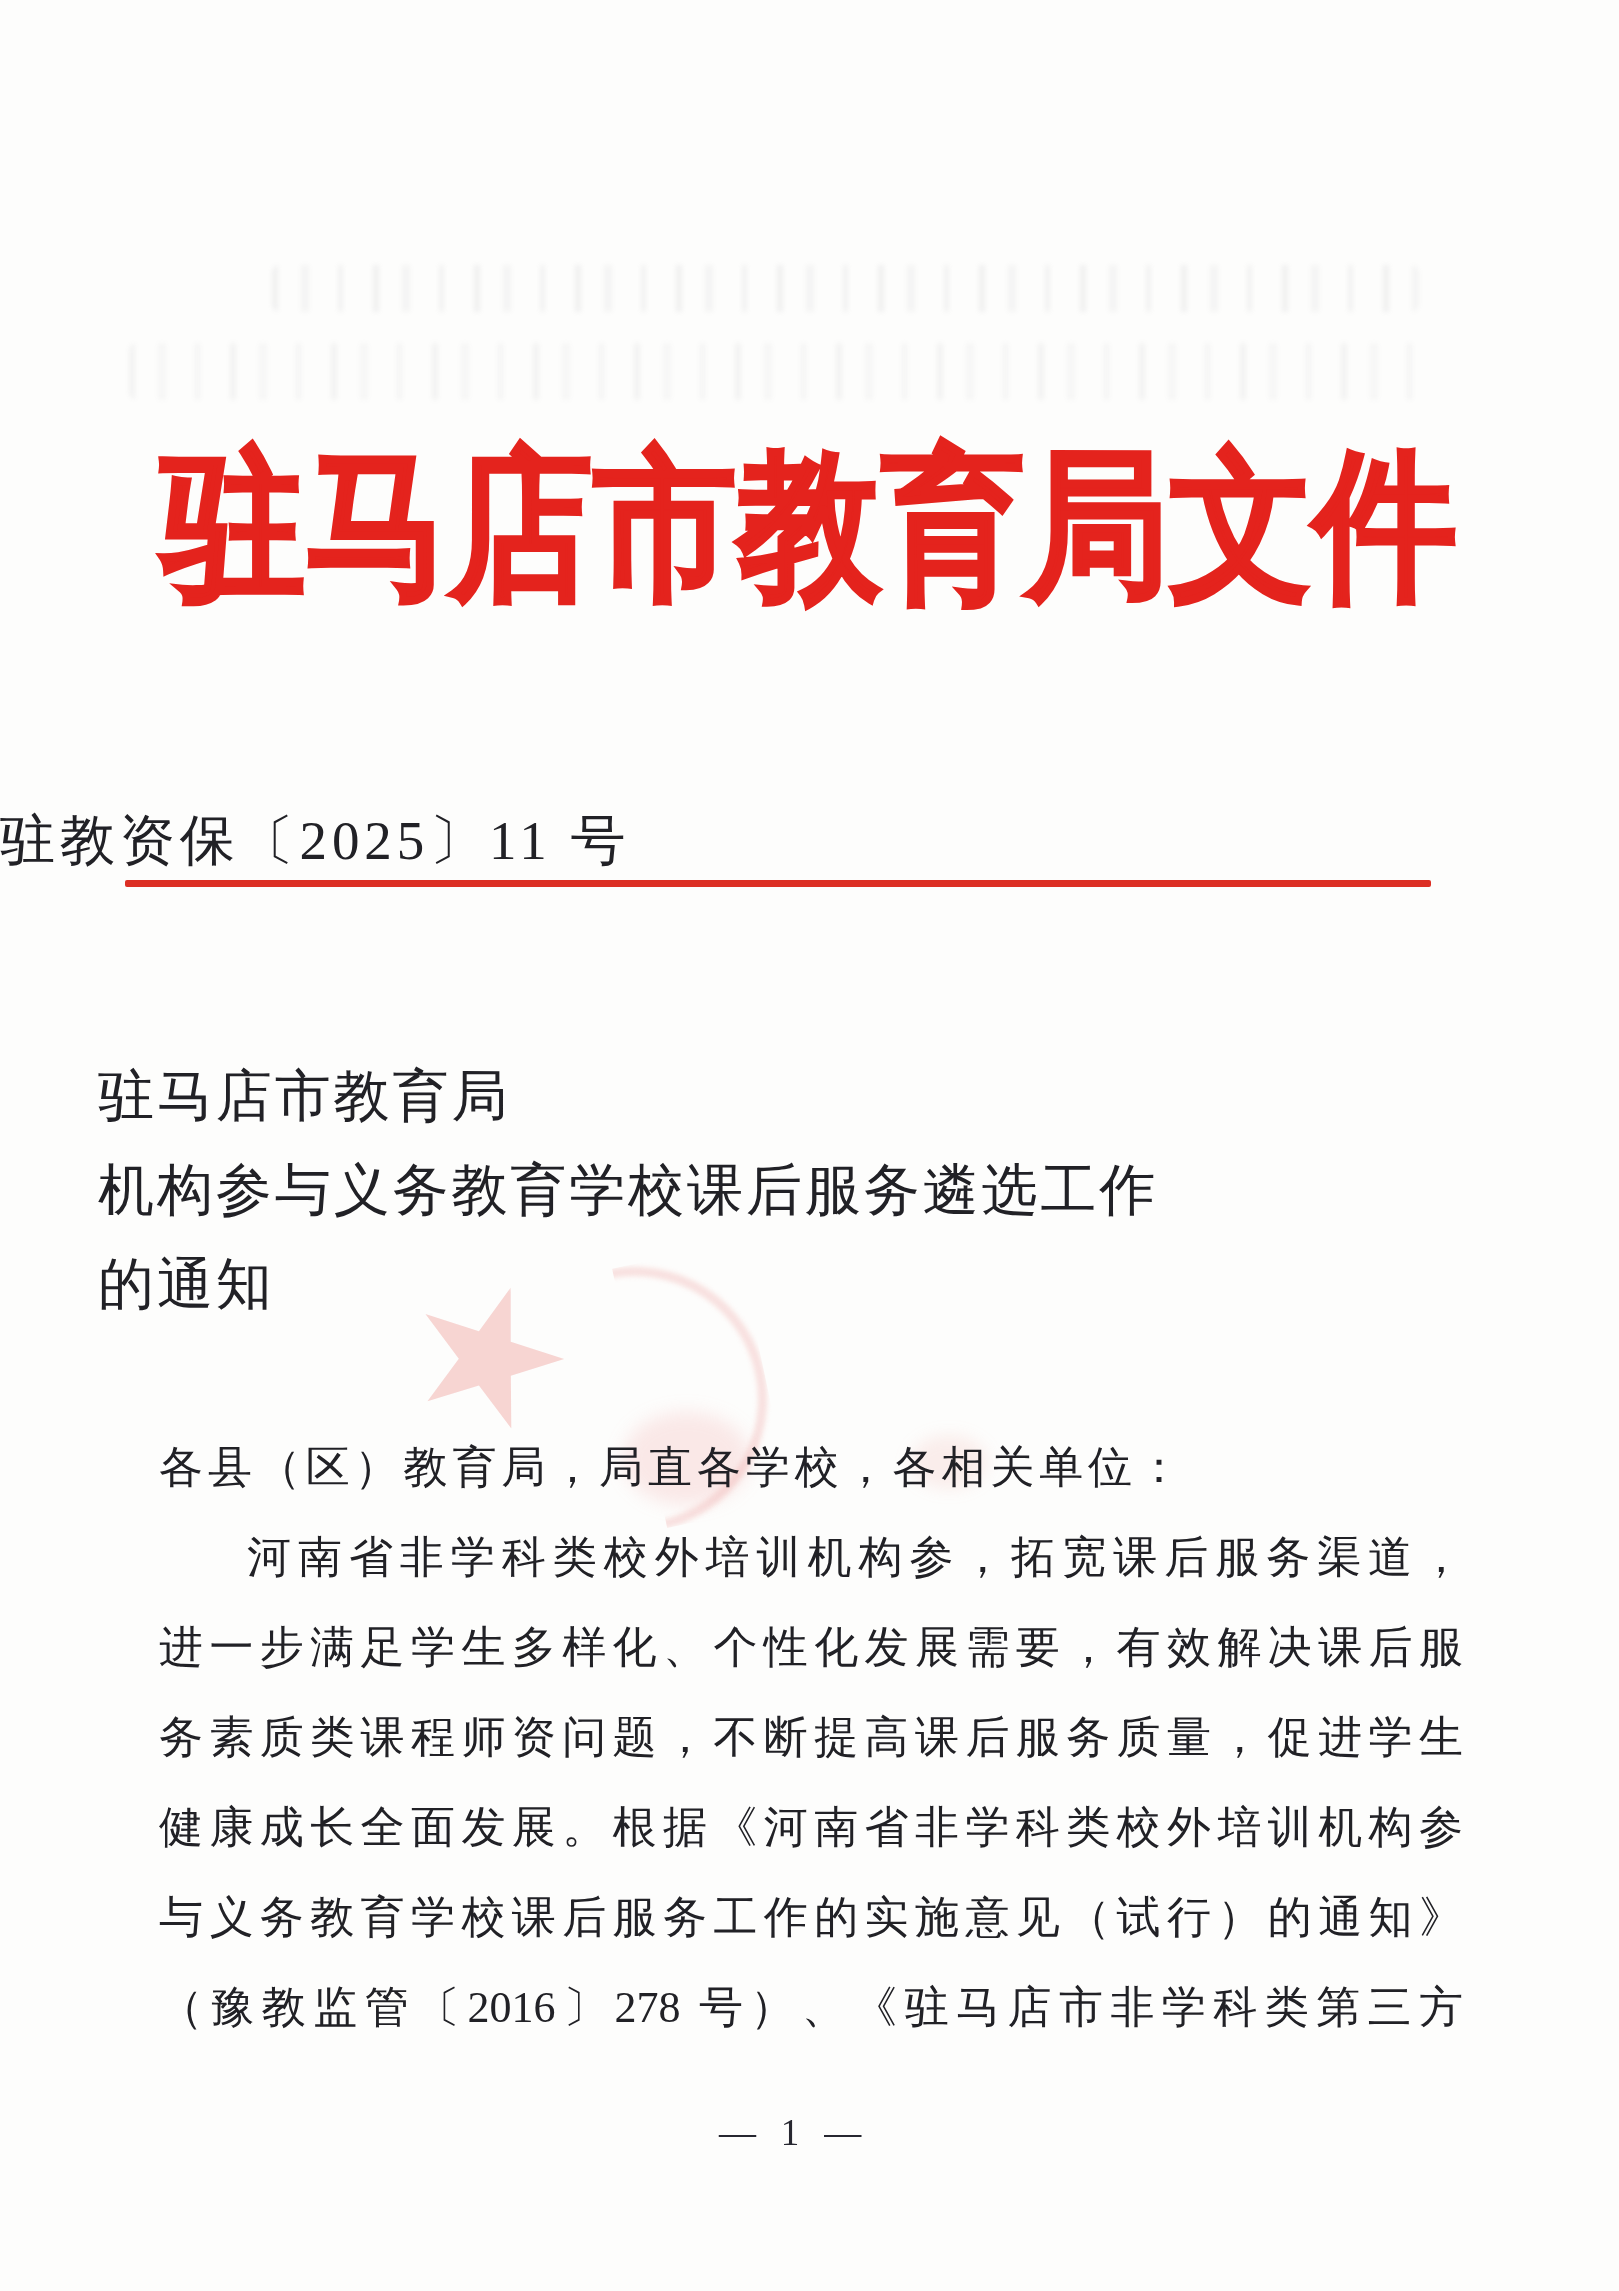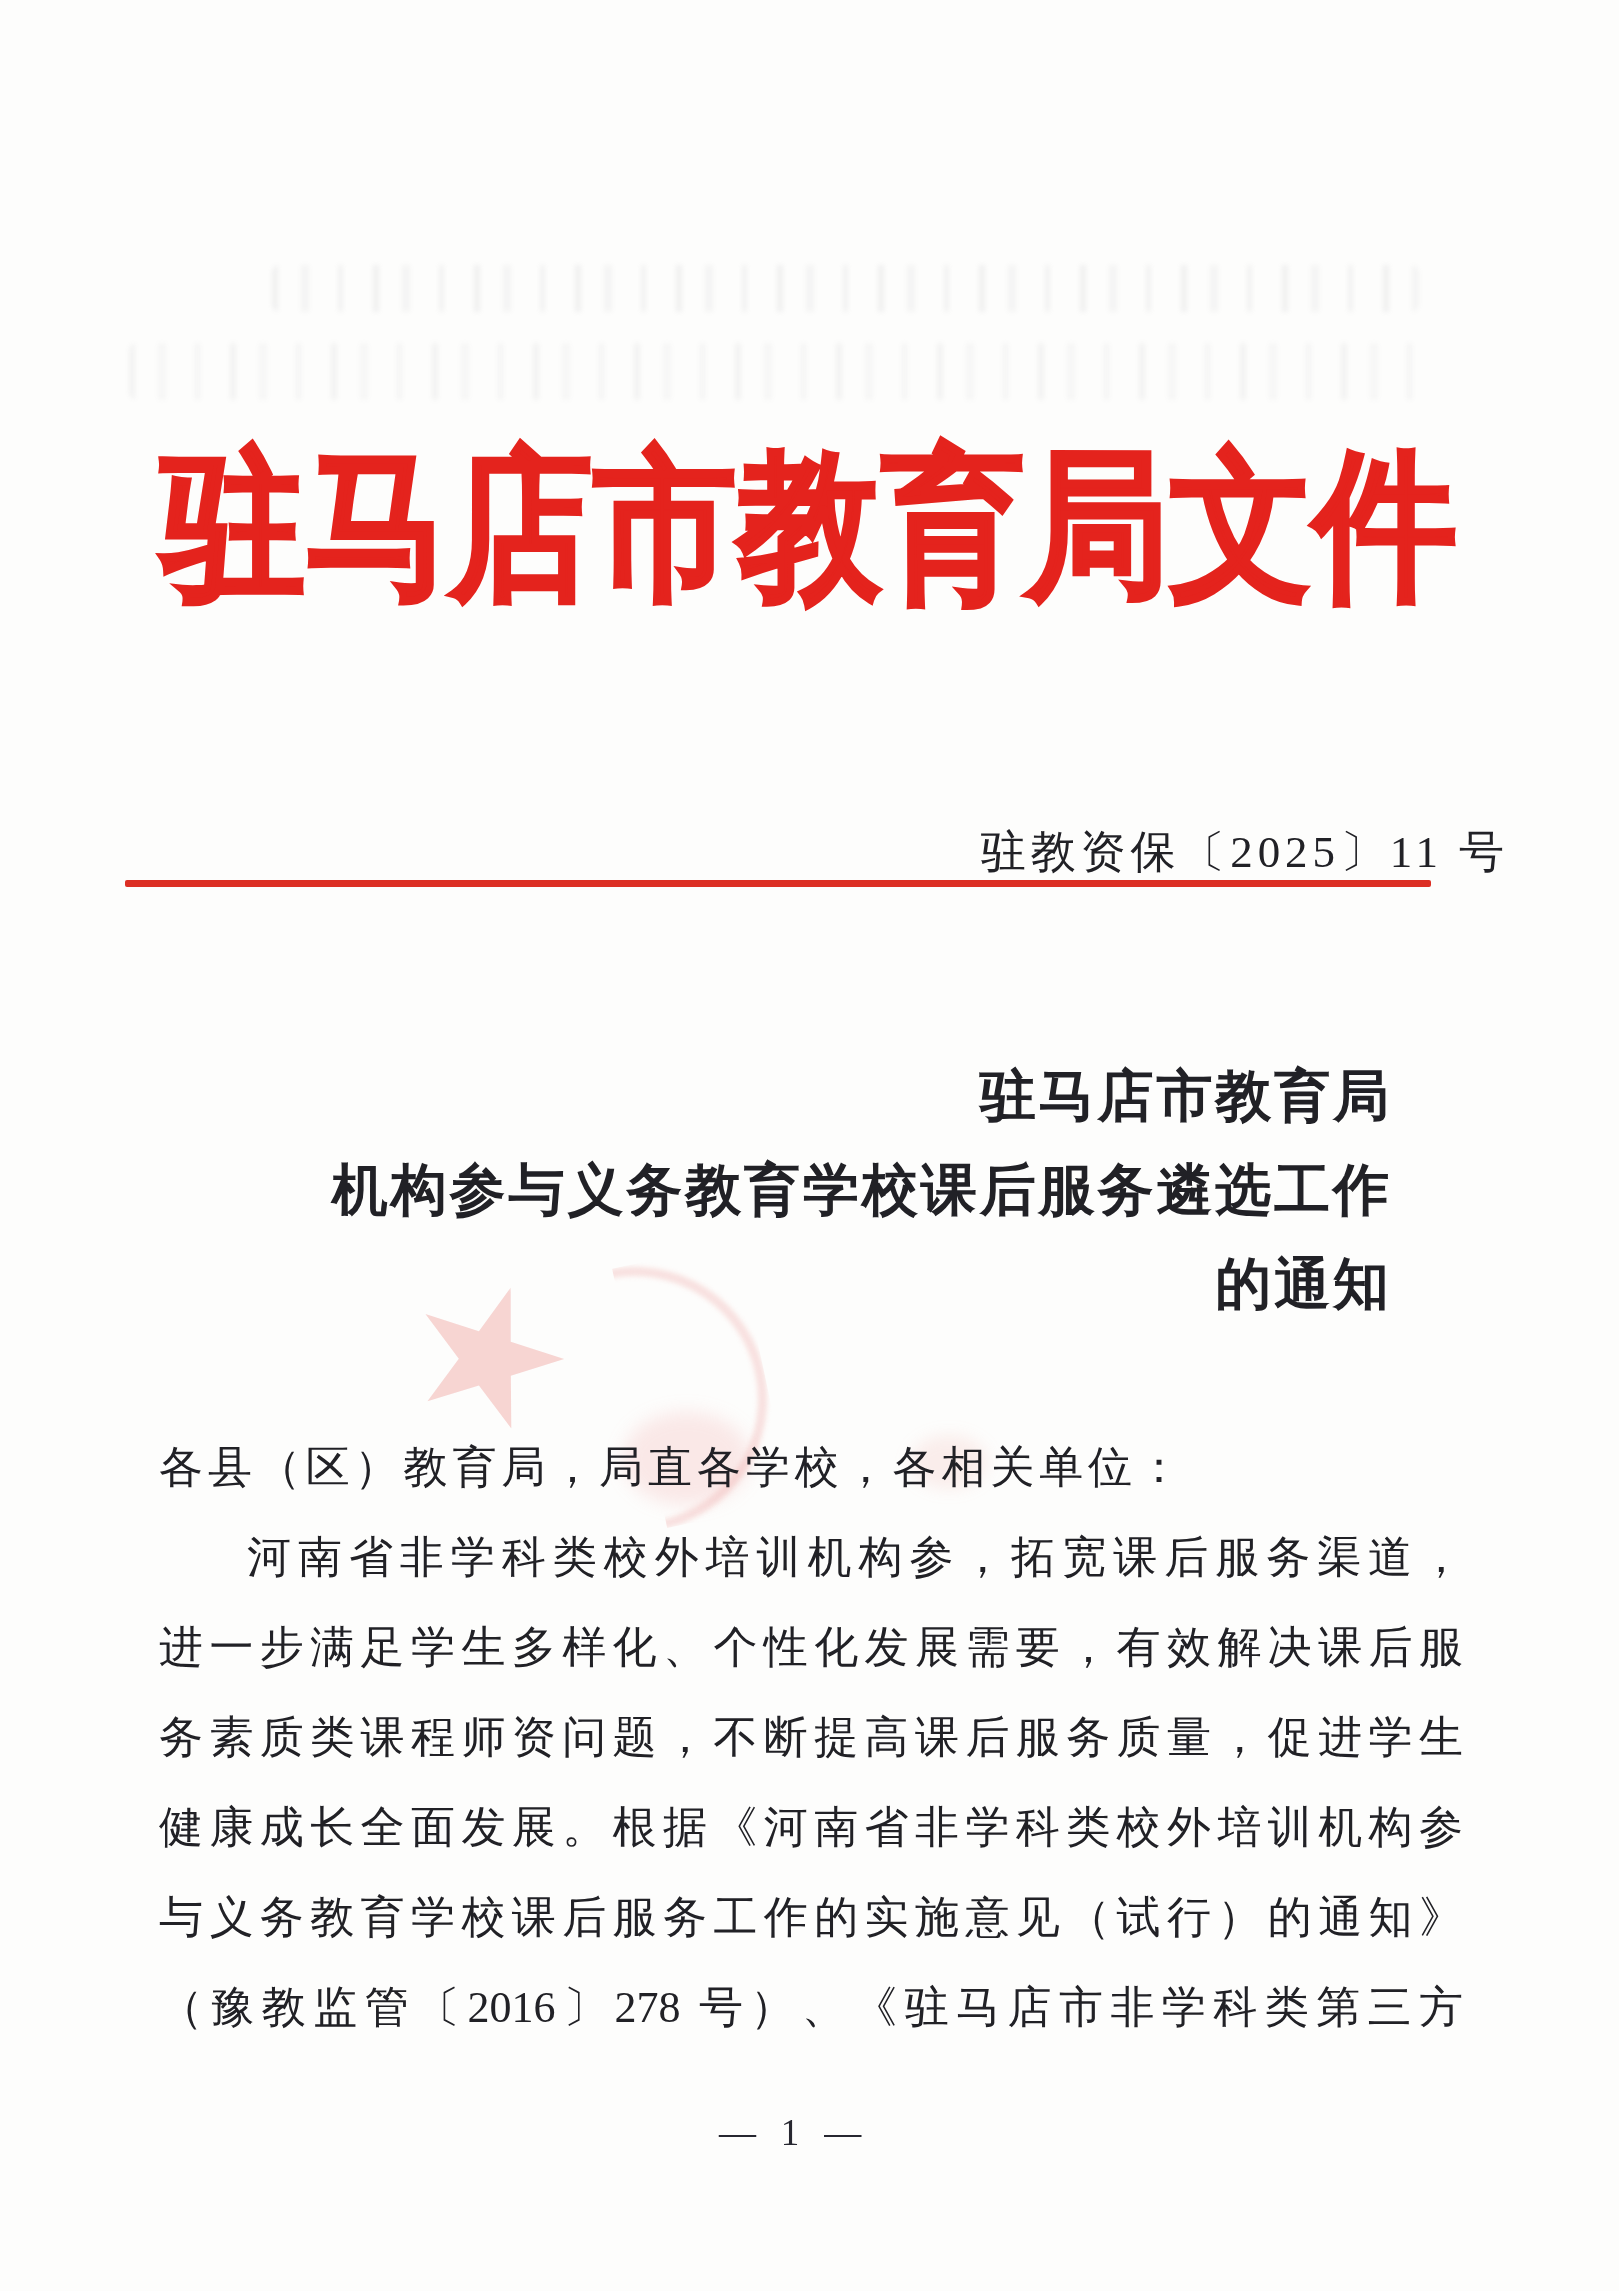--- a/index.html
+++ b/index.html
@@ -44,23 +44,23 @@
     -webkit-text-stroke:2.9px var(--header-red);
     letter-spacing:1px;
     white-space:nowrap;
     transform:scaleY(1.14);
     transform-origin:top center;
   }
 
   
   .doc-number{
     position:absolute;
-    top:810px;left:0;width:1509px;
-    text-align:right;
-    font-size:45px;
+    top:792px;left:0;width:1509px;
+    text-align:left;
+    font-size:55px;
     letter-spacing:4.9px;
     color:var(--ink);
     white-space:nowrap;
   }
 
   
   .red-divider{
     position:absolute;
     top:868px;left:125px;
     width:1306px;height:6.9px;
@@ -94,23 +94,23 @@
     position:absolute;top:1423px;left:910px;width:78px;height:54px;
     background:rgba(236,140,136,0.14);
     border-radius:50%;
     filter:blur(7.8px);
   }
 
   
   .doc-title{
     position:absolute;
     top:1037px;left:98px;width:1294px;
-    text-align:right;
+    text-align:left;
     font-size:56px;
-    font-weight:bold;
+    font-weight:normal;
     line-height:94px;
     letter-spacing:2.9px;
     color:var(--ink);
   }
   .doc-title-line{white-space:nowrap;}
 
   
   .doc-body{
     position:absolute;
     top:1411px;left:159px;width:1304px;

